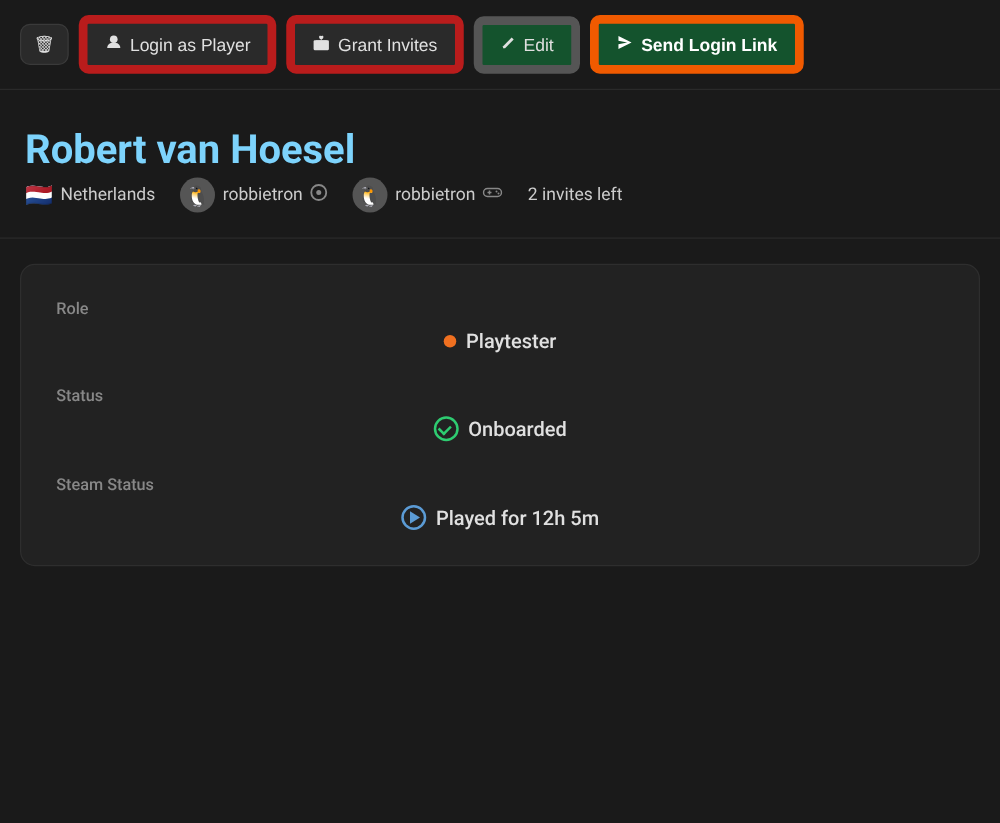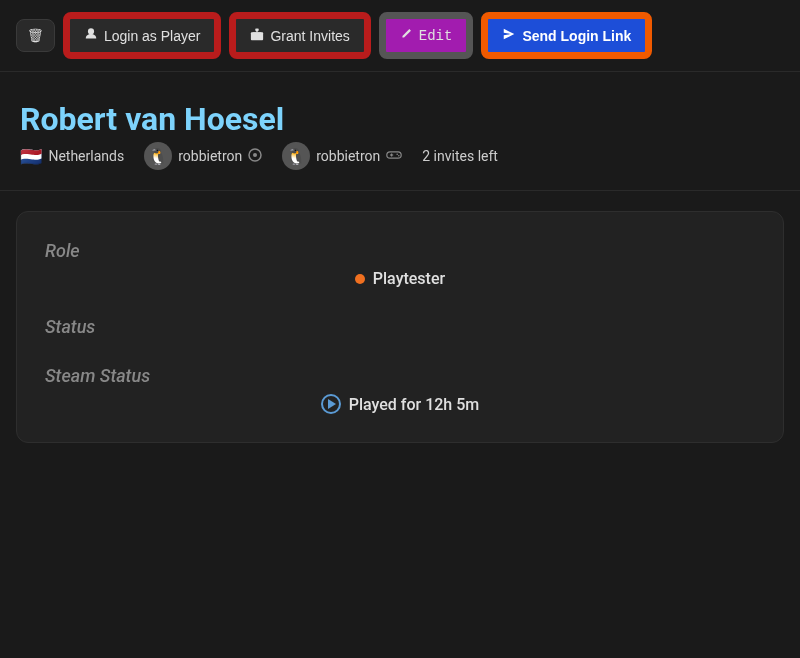--- a/index.html
+++ b/index.html
@@ -47,27 +47,26 @@
       background-color: #2a2a2a;
       border-radius: 8px;
       color: #e0e0e0;
       cursor: pointer;
       display: flex;
       align-items: center;
       justify-content: center;
     }
 
     .btn-edit {
-      background-color: #a21caf;
+      background-color: #14532d;
       border-color: #555;
-      font-family: Liberation Mono, monospace;
     }
 
     .btn-send {
-      background-color: #1d4ed8;
+      background-color: #14532d;
       border-color: #f05a00;
       color: #fff;
       font-weight: 600;
     }
 
     
     .profile-section {
       padding: 28px 20px 20px 20px;
       border-bottom: 1px solid #2a2a2a;
     }
@@ -127,25 +126,24 @@
 
     .card-field {
       margin-bottom: 28px;
     }
 
     .card-field:last-child {
       margin-bottom: 0;
     }
 
     .field-label {
-      font-size: 18px;
+      font-size: 13px;
       color: #888;
       margin-bottom: 8px;
       font-weight: 500;
-      font-style: italic;
     }
 
     .field-value {
       display: flex;
       align-items: center;
       gap: 8px;
       font-size: 16px;
       color: #e0e0e0;
       font-weight: 500;
       justify-content: center;
@@ -304,20 +302,24 @@
   <div class="card-field">
     <div class="field-label">Role</div>
     <div class="field-value">
       <span class="dot-orange"></span>
       <span>Playtester</span>
     </div>
   </div>
 
   <div class="card-field">
     <div class="field-label">Status</div>
+    <div class="field-value">
+      <span class="check-icon"></span>
+      <span>Onboarded</span>
+    </div>
   </div>
 
   <div class="card-field">
     <div class="field-label">Steam Status</div>
     <div class="field-value">
       <span class="play-icon"></span>
       <span>Played for 12h 5m</span>
     </div>
   </div>
 

